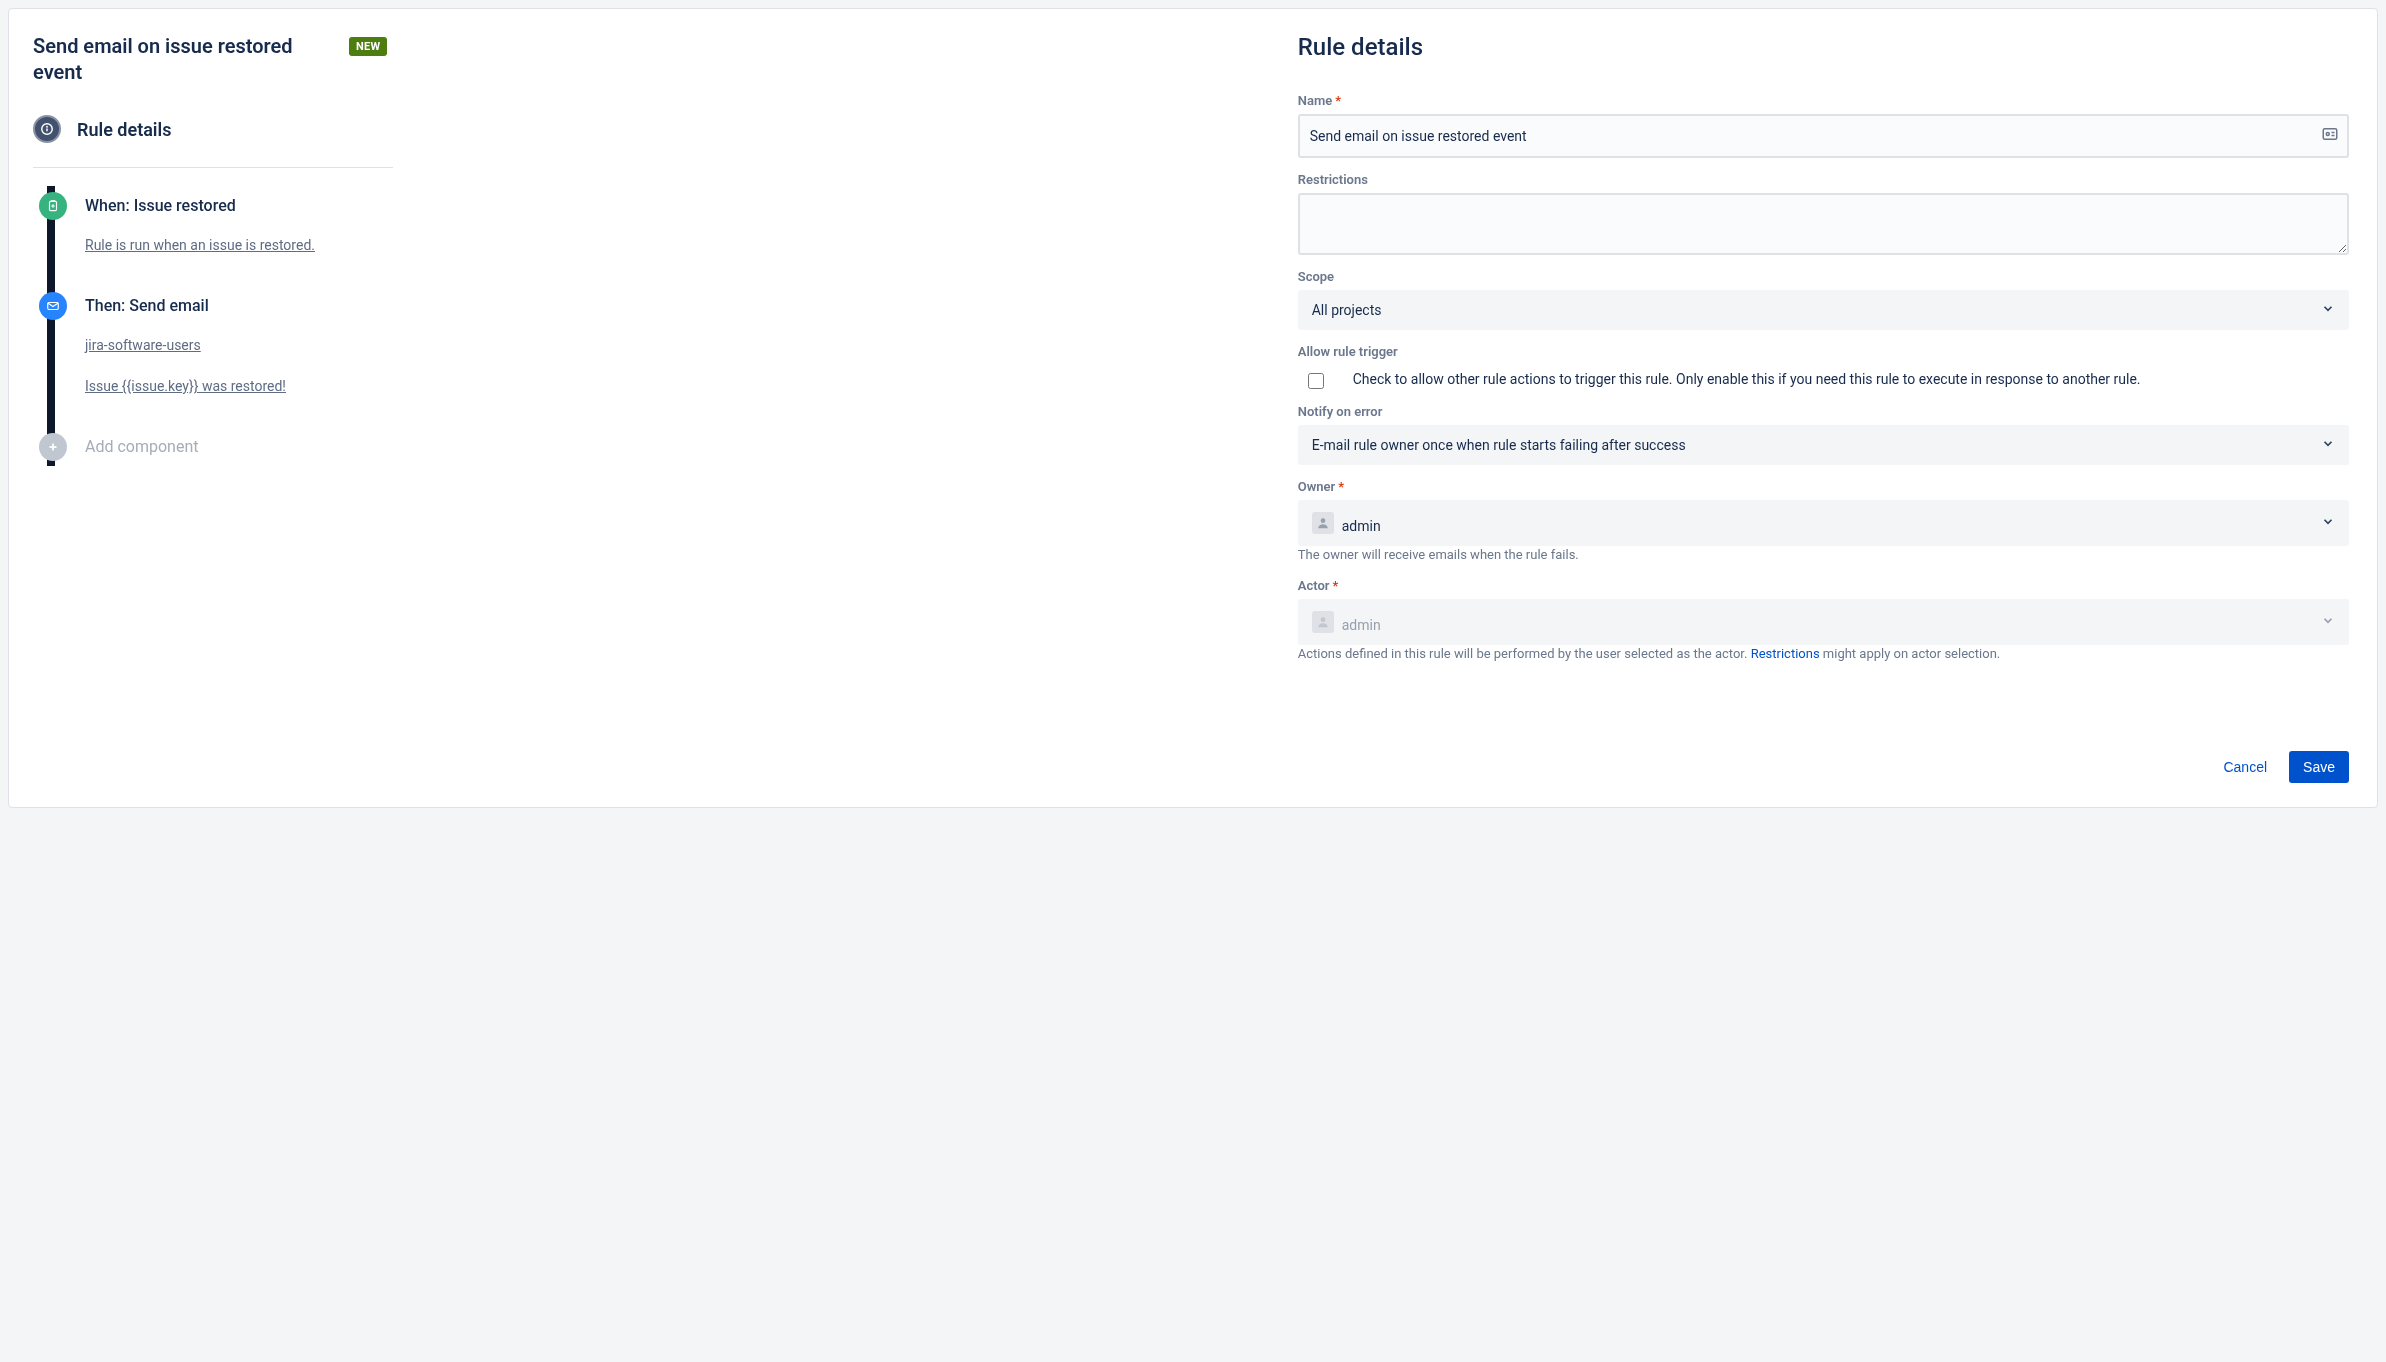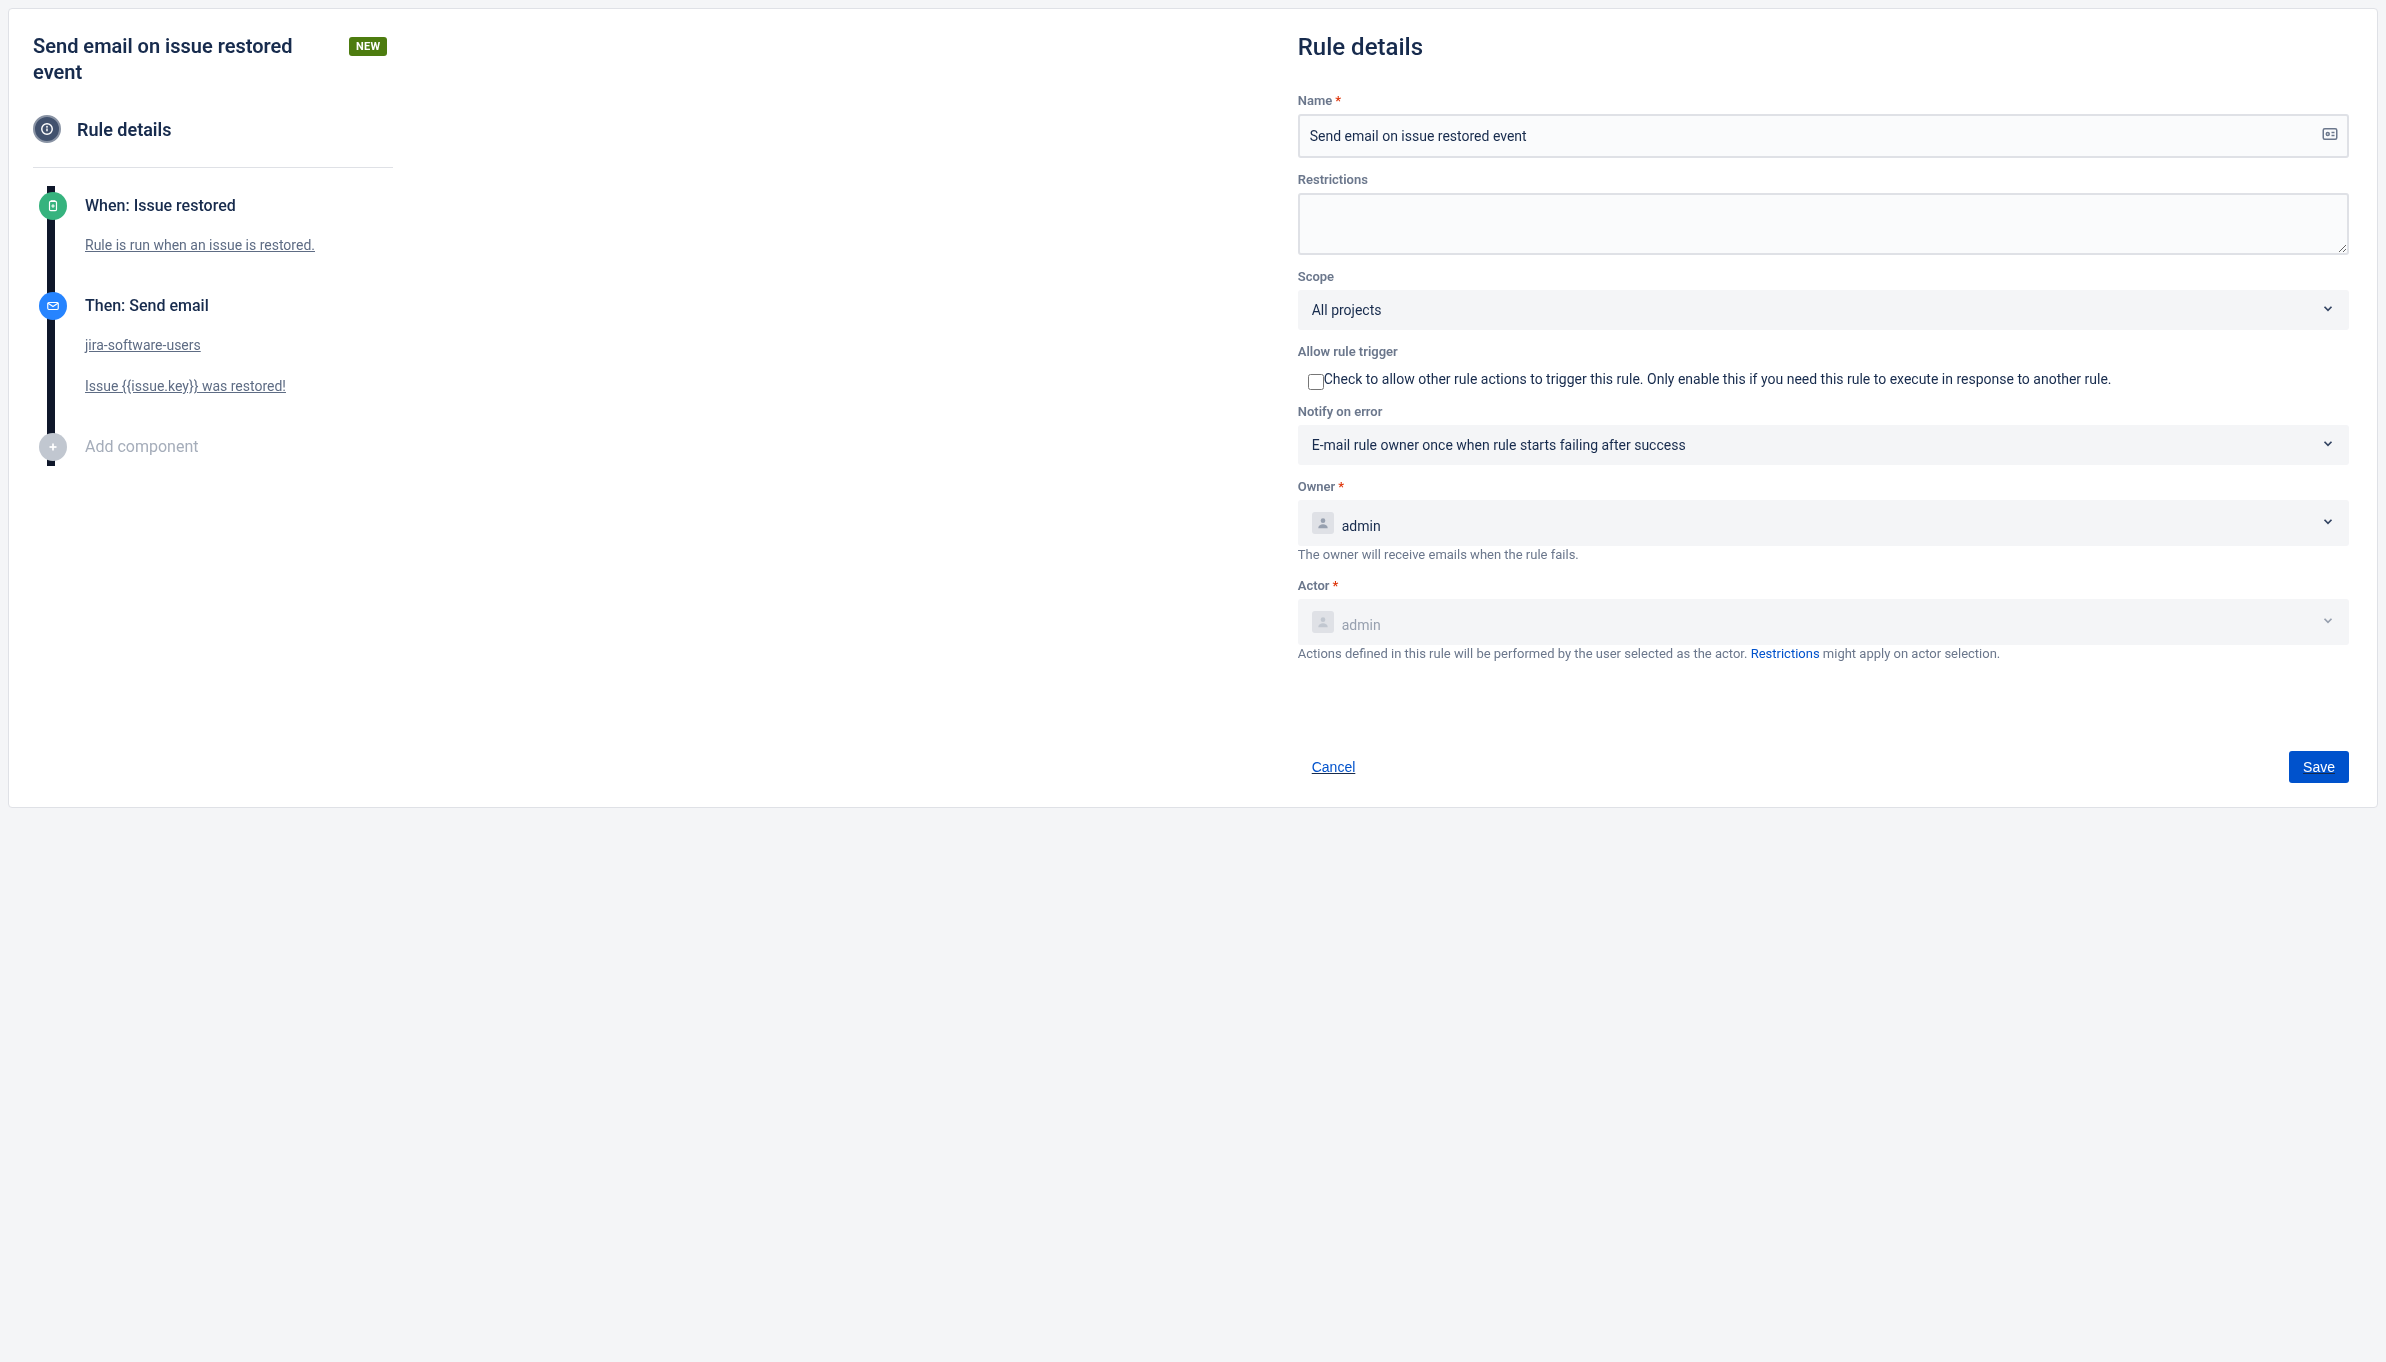--- a/index.html
+++ b/index.html
@@ -129,32 +129,32 @@
     cursor: pointer;
   }
   .select-like.disabled { color:#97a0af; cursor: default; }
   .select-like .chev {
     position: absolute; right: 14px; top: 50%; transform: translateY(-50%);
     color: #344563;
   }
   .select-like.disabled .chev { color:#97a0af; }
   .help-text { font-size: 13px; color: #6b778c; line-height: 1.4; }
   .help-text a, .link { color: #0052cc; text-decoration: none; cursor: pointer; }
-  .checkbox-row { display: flex; gap: 0; align-items: flex-end; margin-top: 4px; padding-left:10px; }
+  .checkbox-row { display: flex; gap: 29px; align-items: flex-start; margin-top: 4px; padding-left:10px; }
   .checkbox-row input[type=checkbox] {
     width: 16px; height: 16px; margin-top: 4px; accent-color: #0052cc;
     border: 2px solid #dfe1e6; cursor: pointer;
   }
   .checkbox-row .cb-text { font-size: 14px; color: #172b4d; line-height: 1.5; }
   .avatar {
     width: 22px; height: 22px; border-radius: 3px; background: #dfe1e6;
     display: inline-flex; align-items: center; justify-content: center;
     margin-right: 8px; color: #97a0af;
   }
-  .footer-actions { margin-top: auto; padding-top: 28px; display: flex; justify-content: space-between; gap: 8px; text-decoration: underline; }
+  .footer-actions { margin-top: auto; padding-top: 28px; display: flex; justify-content: flex-end; gap: 8px; }
   .btn {
     font-size: 14px; font-weight: 500; padding: 8px 14px; border-radius: 3px;
     border: none; cursor: pointer;
   }
   .btn-link { background: transparent; color: #0052cc; }
   .btn-primary { background: #0052cc; color: #fff; }
 </style>
 </head>
 <body>
 

